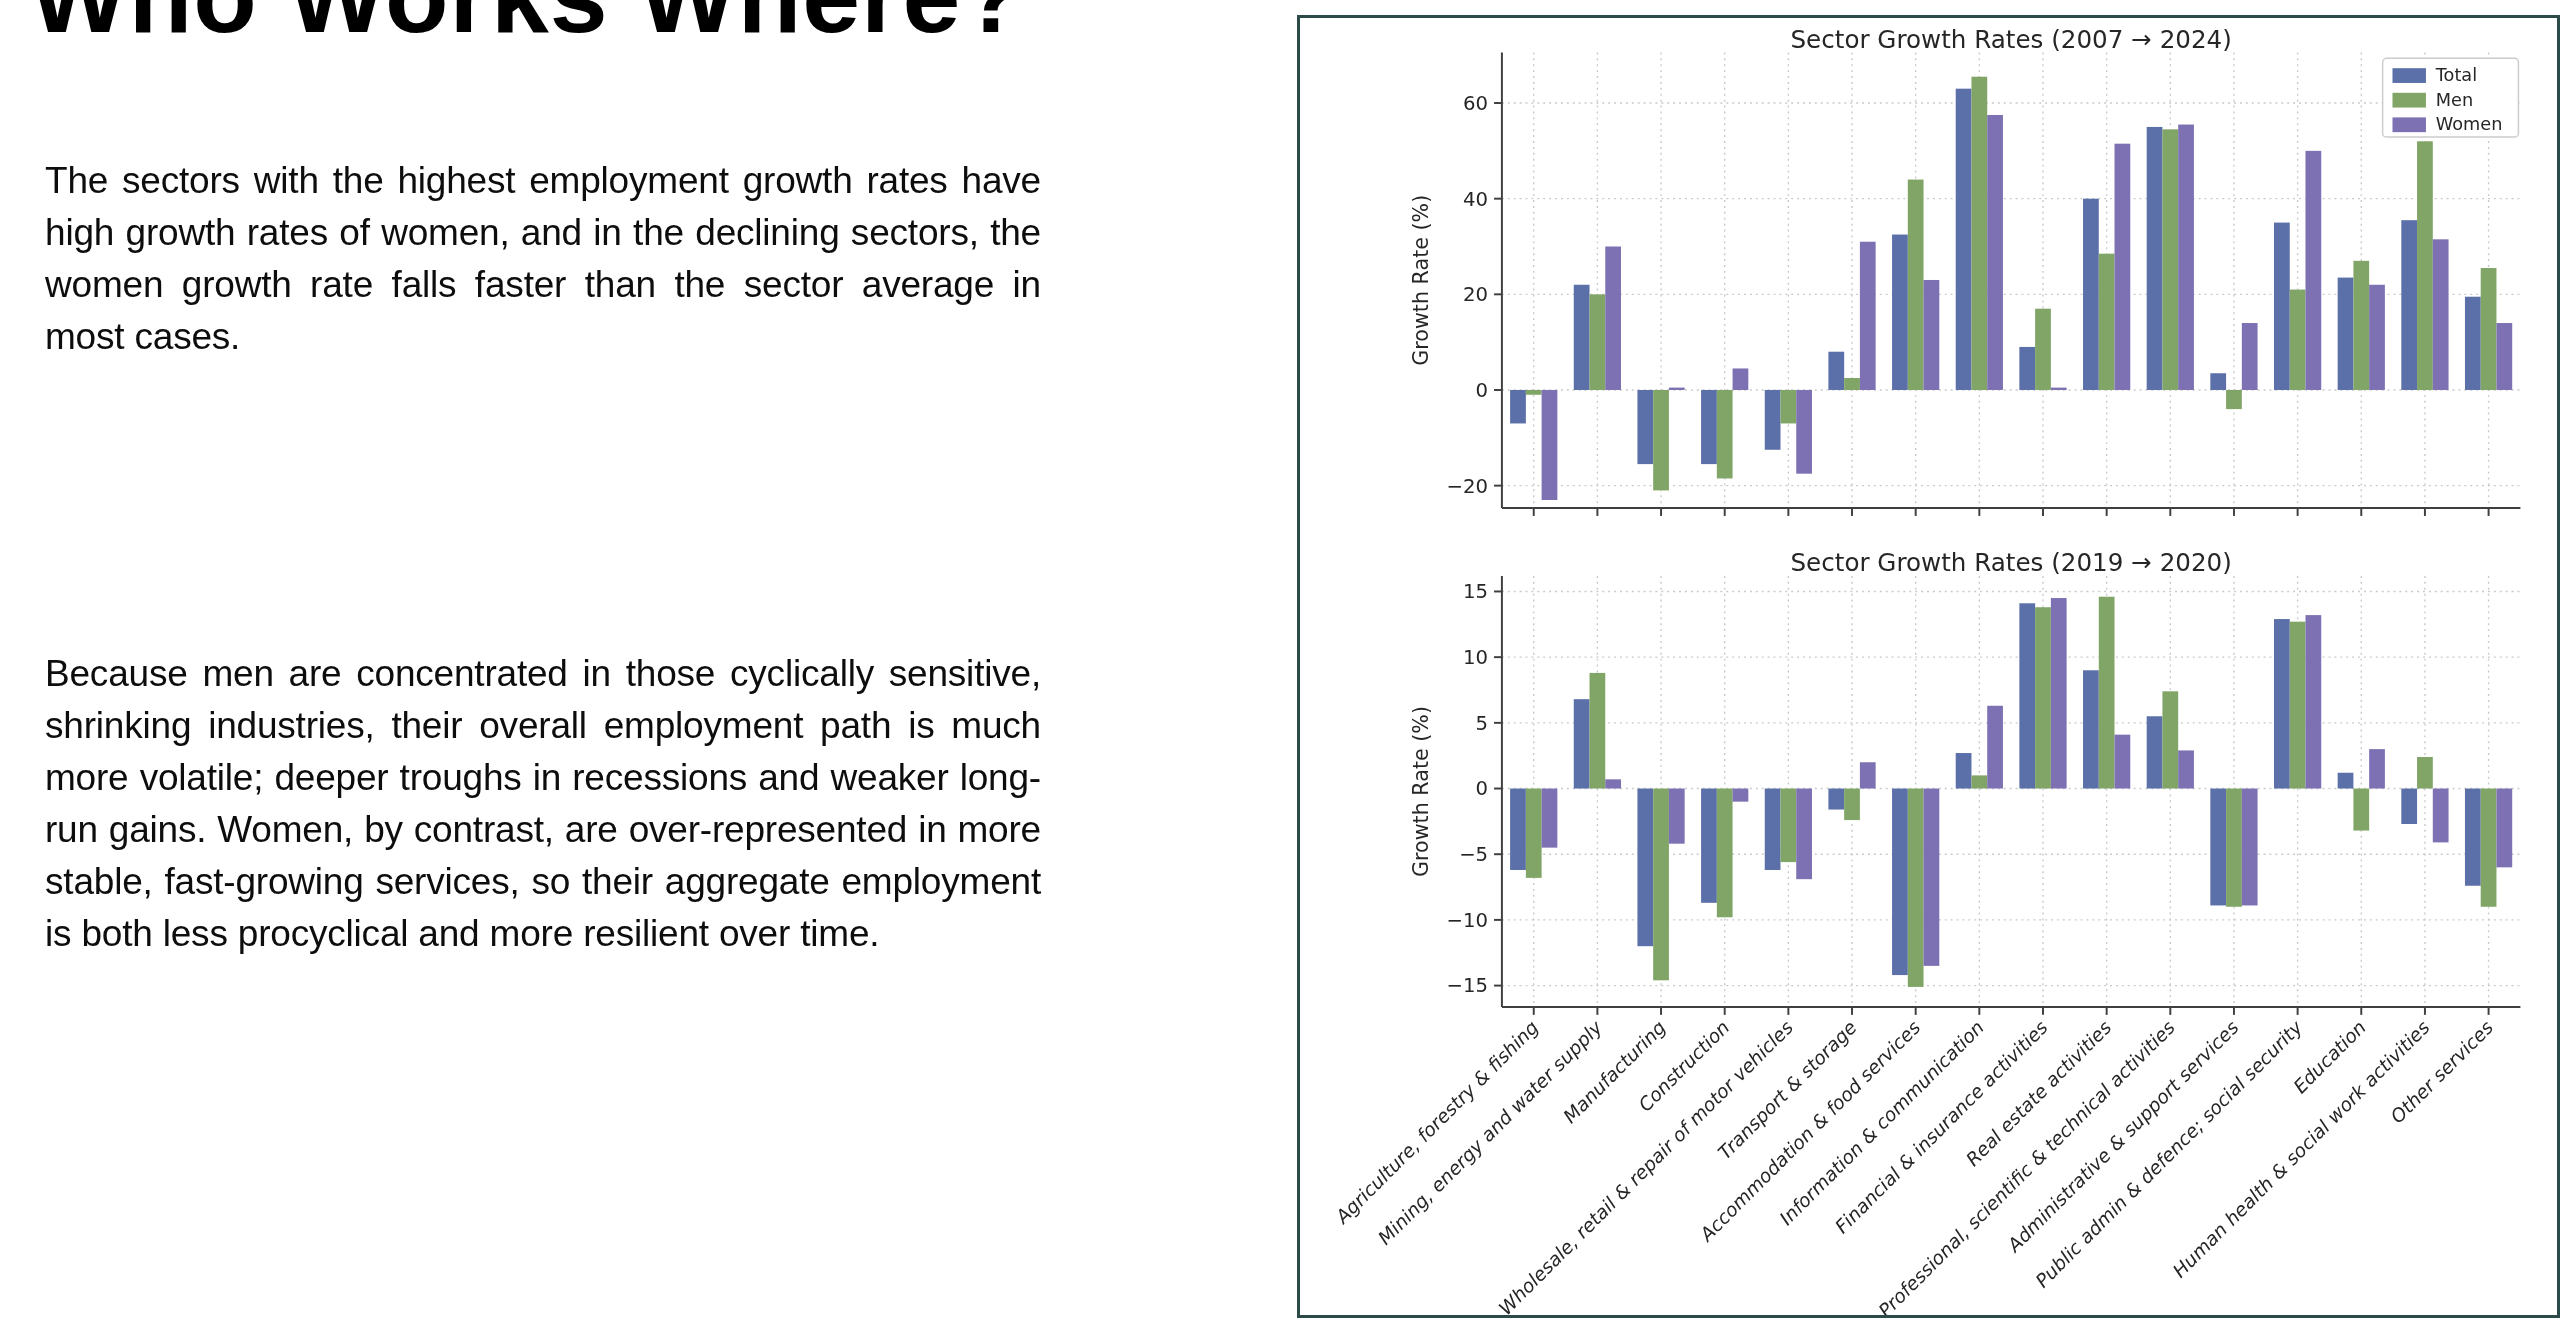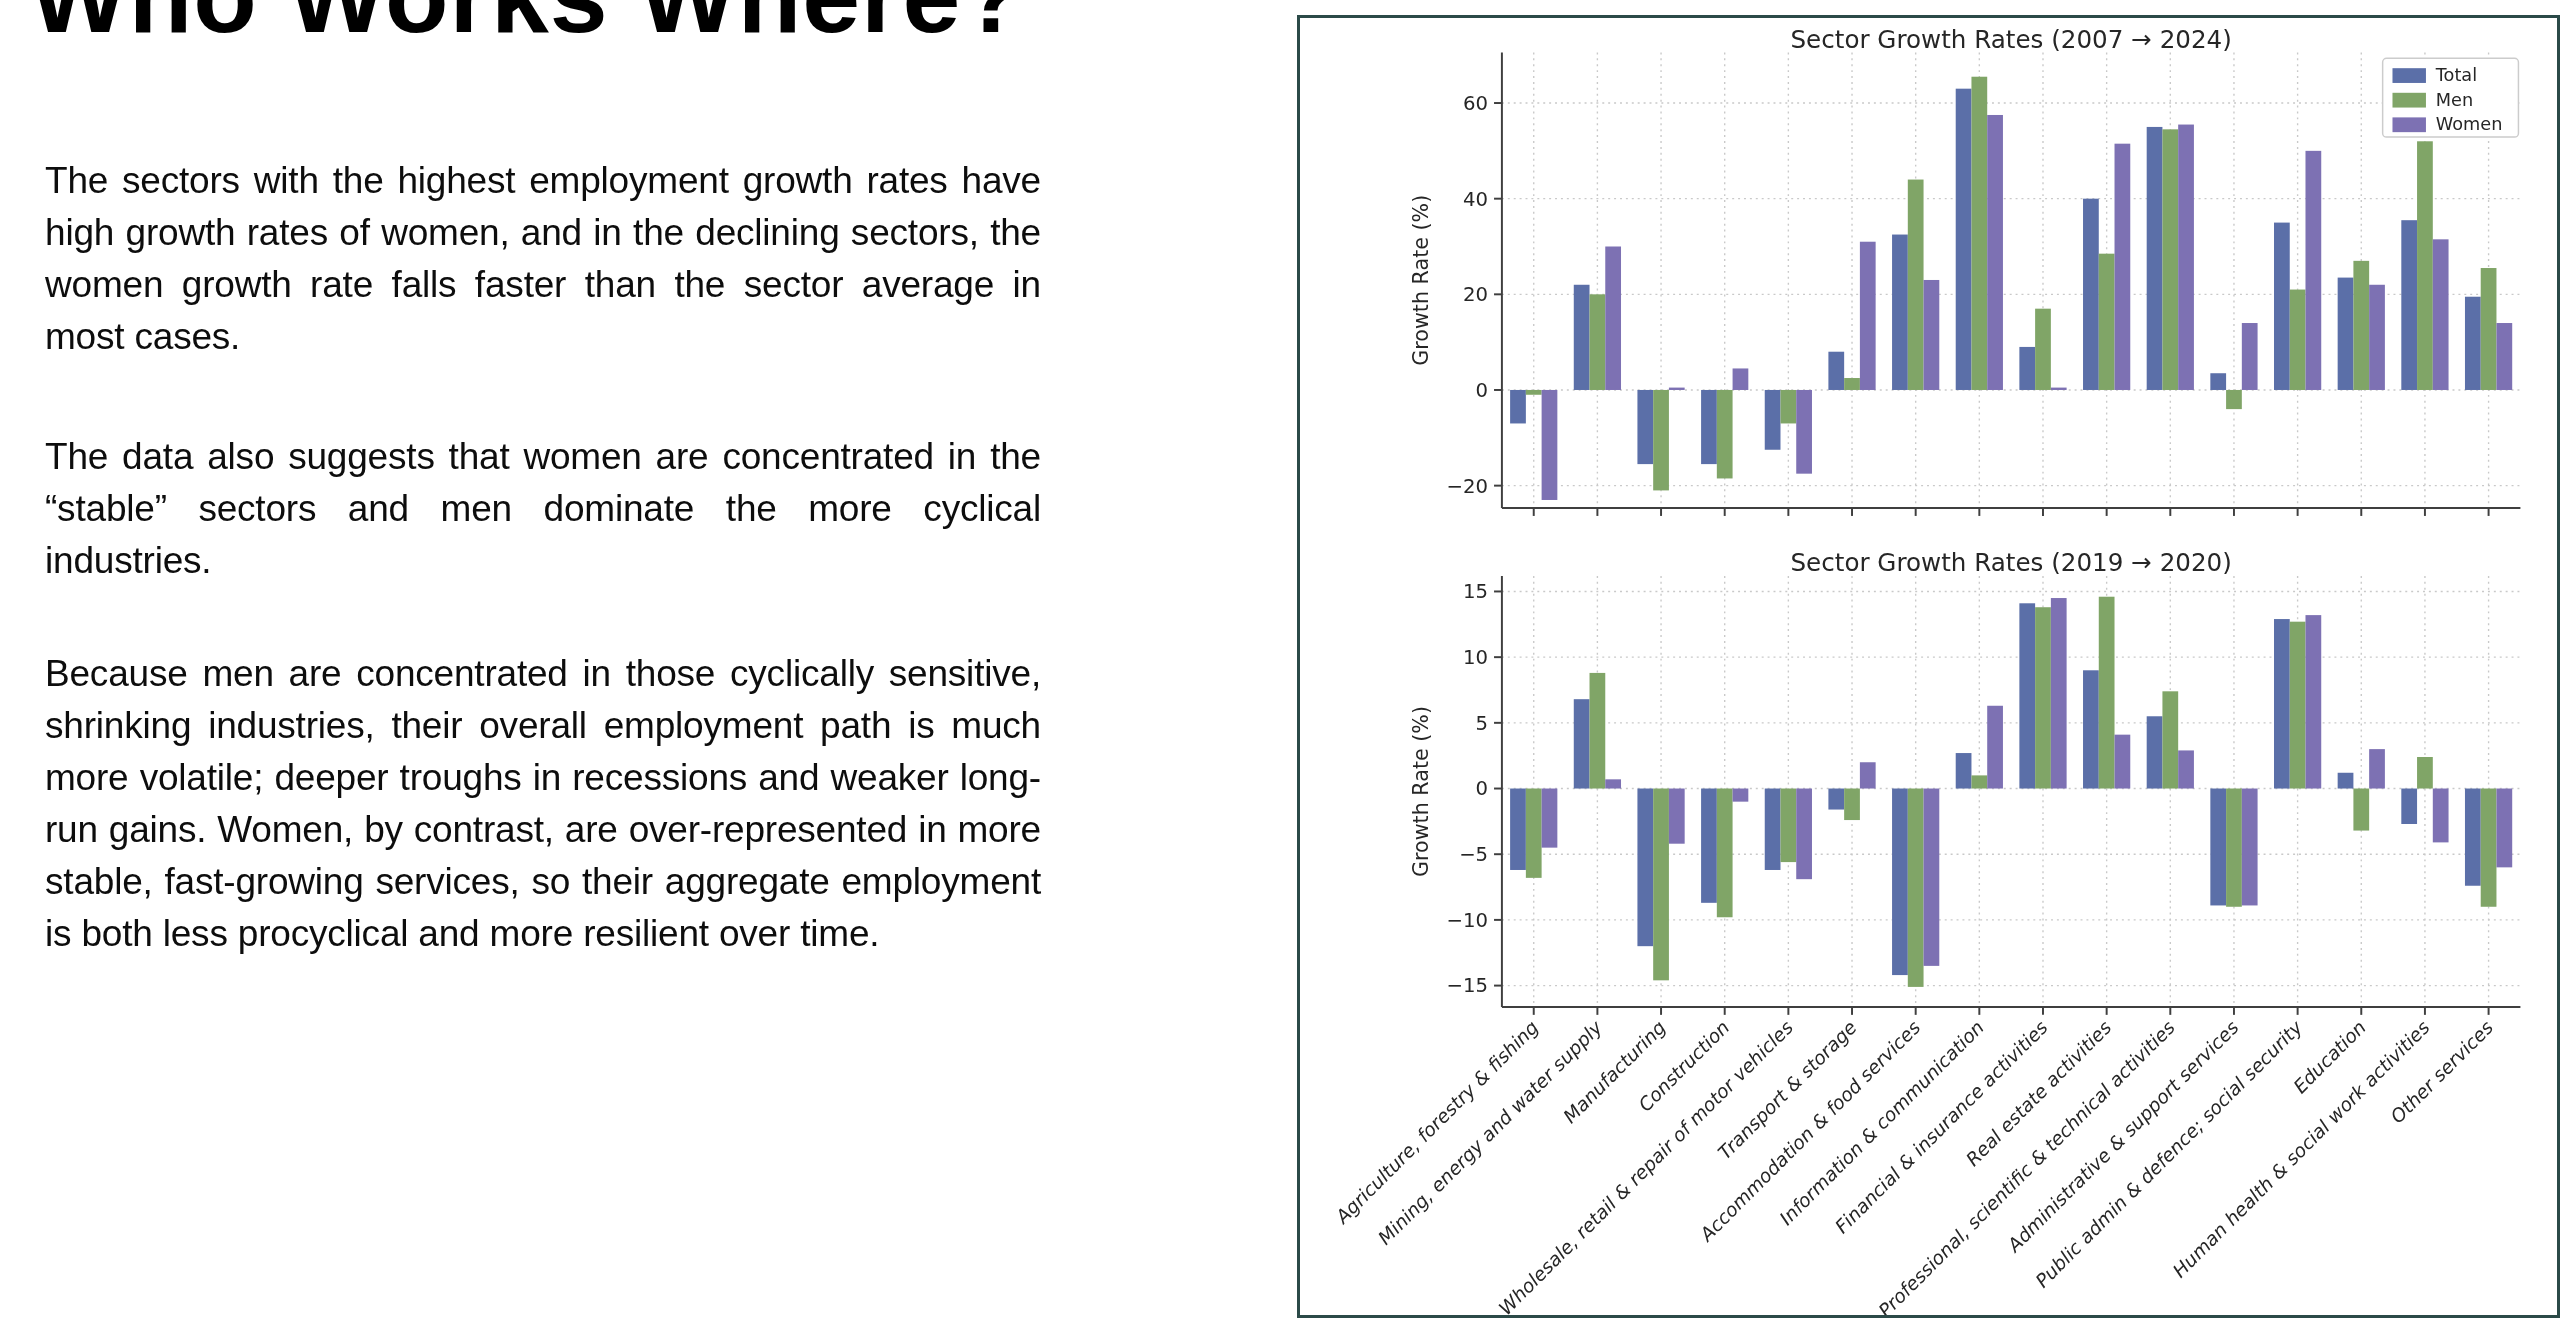--- a/index.html
+++ b/index.html
@@ -18,21 +18,20 @@
   #chart-svg{display:block;}
   text{font-family:"DejaVu Sans",sans-serif;fill:#262626;}
 </style>
 </head>
 <body>
 
 <div id="page">
   <div id="main-title">Who Works Where?</div>
 
   <p class="para" id="para-1">The sectors with the highest employment growth rates have high growth rates of women, and in the declining sectors, the women growth rate falls faster than the sector average in most cases.</p>
-  <p class="para" id="para-2">The data also suggests that women are concentrated in the “stable” sectors and men dominate the more cyclical industries.</p>
   <p class="para" id="para-3">Because men are concentrated in those cyclically sensitive, shrinking industries, their overall employment path is much more volatile; deeper troughs in recessions and weaker long-run gains. Women, by contrast, are over-represented in more stable, fast-growing services, so their aggregate employment is both less procyclical and more resilient over time.</p>
 
   <div id="charts-panel">
     <svg id="chart-svg" width="1257" height="1297" viewBox="0 0 1277 1318">
         <g>
           <g>
             <line x1="237.34375" y1="35" x2="237.34375" y2="498" stroke="#c9c9c9" stroke-width="1.4" stroke-dasharray="2 4"></line>
             <line x1="302.03125" y1="35" x2="302.03125" y2="498" stroke="#c9c9c9" stroke-width="1.4" stroke-dasharray="2 4"></line>
             <line x1="366.71875" y1="35" x2="366.71875" y2="498" stroke="#c9c9c9" stroke-width="1.4" stroke-dasharray="2 4"></line>
             <line x1="431.40625" y1="35" x2="431.40625" y2="498" stroke="#c9c9c9" stroke-width="1.4" stroke-dasharray="2 4"></line>

